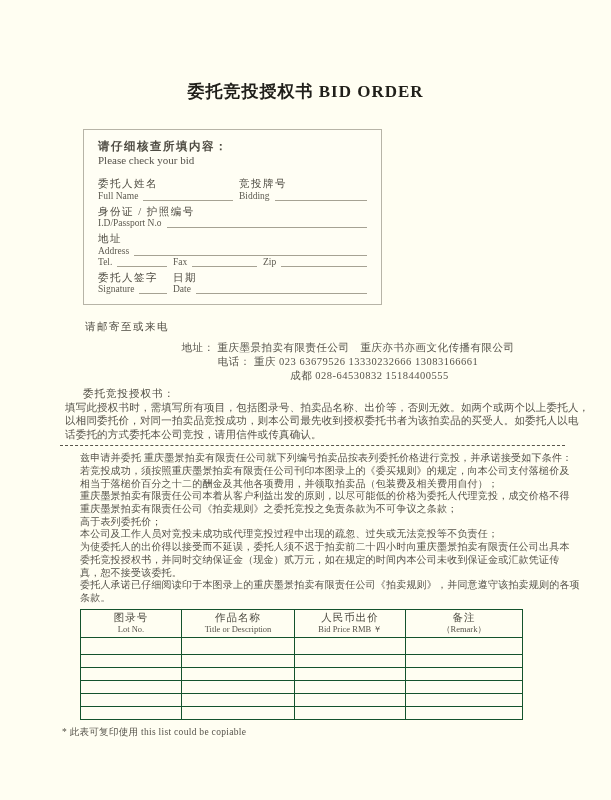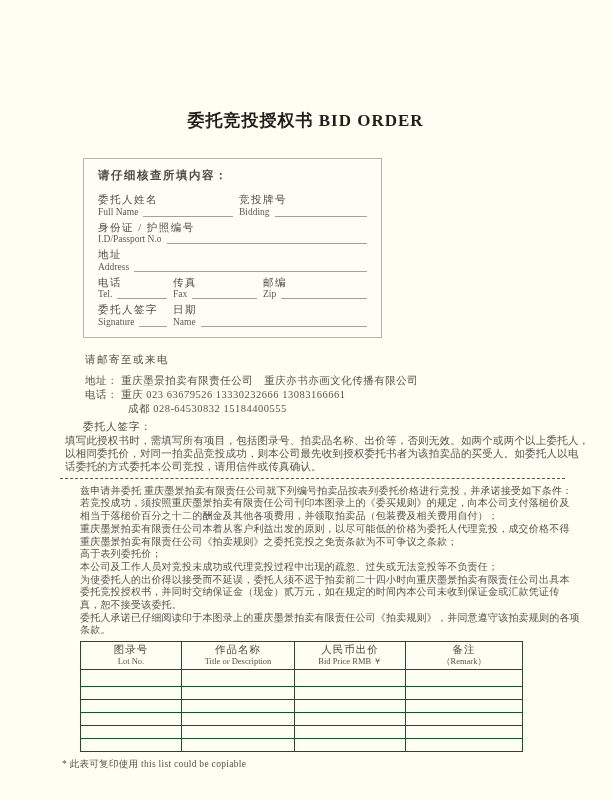--- a/index.html
+++ b/index.html
@@ -3,21 +3,21 @@
 <meta charset="utf-8">
 <style>
   html,body { margin:0; padding:0; }
   .page {
     position:relative; width:611px; height:800px;
     background:#fffef2; overflow:hidden;
     font-family:"Liberation Serif","DejaVu Serif",serif;
     color:#55524a;
   }
   .doc-title {
-    padding-top:109px; text-align:center;
+    padding-top:80px; text-align:center;
     font-size:17px; font-weight:bold; color:#201f1a; letter-spacing:1px;
   }
   
   .form-box {
     box-sizing:border-box; margin:26px 0 0 83px; width:299px;
     border:1px solid #b7b4a7; padding:9px 14px 9px 14px;
     background:#fffef4;
   }
   .check-zh { font-size:11.5px; line-height:15px; letter-spacing:1.5px; color:#4e4b42;font-weight:bold; }
   .check-en { font-size:11px; line-height:13px; }
@@ -25,21 +25,21 @@
   .zh-row { display:flex; font-size:10.5px; line-height:12.5px; margin-top:4px; letter-spacing:1.5px; color:#4e4b42; }
   .en-row { display:flex; font-size:9.5px; line-height:11px; color:#5d5a50; align-items:flex-end; }
   .fill { flex:1; border-bottom:1px solid #a6a293; margin:0 6px 1px 5px; }
   .fill.last { margin-right:0; }
   .c-name { width:141px; display:flex; }
   .c-rest { flex:1; display:flex; }
   .c-75 { width:75px; display:flex; }
   .c-90 { width:90px; display:flex; }
   
   .mail-note { margin:15px 0 0 85px; font-size:10.5px; letter-spacing:1.5px; color:#4e4b42; }
-  .contact { margin:7px 0 0 85px; font-size:10.5px; line-height:14px; letter-spacing:0.5px; }
+  .contact { margin:7px 0 0 85px; font-size:10.5px; line-height:14px; letter-spacing:0.5px;text-align:center; }
   .contact-row { white-space:nowrap; }
   .contact .indent { padding-left:43px; }
   
   .notice-heading { margin:4px 0 0 83px; font-size:10.5px; letter-spacing:1px; color:#4e4b42; }
   .notice-line { margin-left:65px; font-size:10.5px; line-height:13.4px; white-space:nowrap; letter-spacing:0.2px; }
   
   .dashed-divider { margin:4px 0 0 60px; width:505px; height:0; border-top:1px dashed #57544a; }
   
   .terms { margin-top:6px; }
   .terms-line { margin-left:80px; font-size:10px; line-height:12.7px; white-space:nowrap; letter-spacing:0.2px; }
@@ -57,20 +57,21 @@
 </style>
 </head>
 <body>
 
 <div class="page">
 
   <div class="doc-title">委托竞投授权书  BID ORDER</div>
 
   <div class="form-box">
     <div class="check-zh">请仔细核查所填内容：</div>
+    <div class="check-en">Please check your bid</div>
     <div class="box-gap"></div>
 
     <div class="zh-row">
       <span class="c-name">委托人姓名</span>
       <span class="c-rest">竞投牌号</span>
     </div>
     <div class="en-row">
       <span class="c-name">
         <span>Full Name</span>
         <span class="fill"></span>
@@ -86,25 +87,20 @@
       <span>I.D/Passport N.o</span>
       <span class="fill last"></span>
     </div>
 
     <div class="zh-row">地址</div>
     <div class="en-row">
       <span>Address</span>
       <span class="fill last"></span>
     </div>
 
-    <div class="zh-row">
-      <span class="c-75">电话</span>
-      <span class="c-90">传真</span>
-      <span class="c-rest">邮编</span>
-    </div>
     <div class="en-row">
       <span class="c-75">
         <span>Tel.</span>
         <span class="fill"></span>
       </span>
       <span class="c-90">
         <span>Fax</span>
         <span class="fill"></span>
       </span>
       <span class="c-rest">
@@ -116,41 +112,41 @@
     <div class="zh-row">
       <span class="c-75">委托人签字</span>
       <span class="c-rest">日期</span>
     </div>
     <div class="en-row">
       <span class="c-75">
         <span>Signature</span>
         <span class="fill"></span>
       </span>
       <span class="c-rest">
-        <span>Name</span>
+        <span>Date</span>
         <span class="fill last"></span>
       </span>
     </div>
   </div>
 
   <div class="mail-note">请邮寄至或来电</div>
 
   <div class="contact">
     <div class="contact-row">
       <span>地址：</span>
       <span>重庆墨景拍卖有限责任公司　重庆亦书亦画文化传播有限公司</span>
     </div>
     <div class="contact-row">
       <span>电话：</span>
       <span>重庆 023  63679526   13330232666  13083166661</span>
     </div>
     <div class="contact-row indent">成都 028-64530832   15184400555</div>
   </div>
 
-  <div class="notice-heading">委托人签字：</div>
+  <div class="notice-heading">委托竞投授权书：</div>
   <div class="notice-line">填写此授权书时，需填写所有项目，包括图录号、拍卖品名称、出价等，否则无效。如两个或两个以上委托人，</div>
   <div class="notice-line">以相同委托价，对同一拍卖品竞投成功，则本公司最先收到授权委托书者为该拍卖品的买受人。如委托人以电</div>
   <div class="notice-line">话委托的方式委托本公司竞投，请用信件或传真确认。</div>
 
   <div class="dashed-divider"></div>
 
   <div class="terms">
     <div class="terms-line">兹申请并委托 重庆墨景拍卖有限责任公司就下列编号拍卖品按表列委托价格进行竞投，并承诺接受如下条件：</div>
     <div class="terms-line">若竞投成功，须按照重庆墨景拍卖有限责任公司刊印本图录上的《委买规则》的规定，向本公司支付落槌价及</div>
     <div class="terms-line">相当于落槌价百分之十二的酬金及其他各项费用，并领取拍卖品（包装费及相关费用自付）；</div>

